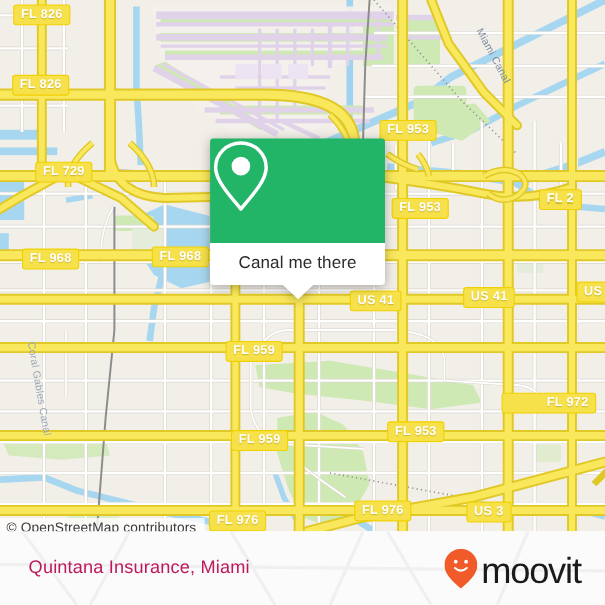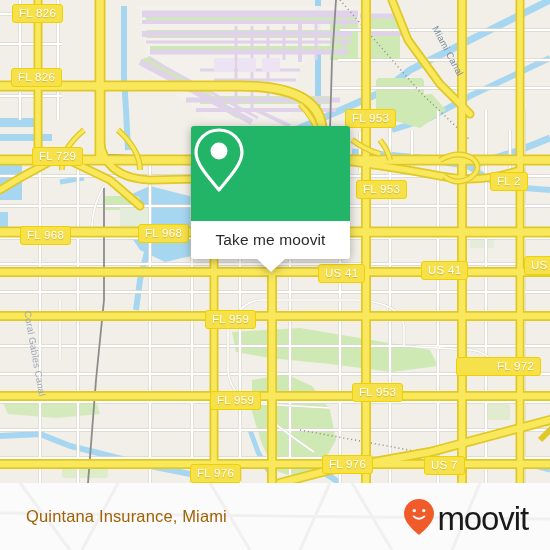--- a/index.html
+++ b/index.html
@@ -68,40 +68,40 @@
     position: absolute; left: 0; top: 483px;
     width: 550px; height: 67px;
     background: #fbfbfb;
     display: flex; align-items: center; justify-content: space-between;
     padding: 0 22px 0 26px;
     overflow: hidden;
   }
   #footer-bg { position: absolute; left: 0; top: 0; width: 550px; height: 67px; }
   #place-title {
     position: relative; z-index: 2;
-    font-size: 16.5px; color: #a16207; letter-spacing: .15px; white-space: nowrap;
+    font-size: 16.5px; color: #be185d; letter-spacing: .15px; white-space: nowrap;
   }
   #moovit-logo {
     position: relative; z-index: 2;
     display: flex; align-items: flex-end; gap: 3px;
   }
   #moovit-word {
     font-size: 33px; color: #1a1a1a; letter-spacing: -1.1px;
     font-weight: 400; line-height: 1;
   }
 
   
   .shield {
     position: absolute;
     background: #f7e14a;
     border: 1.6px solid #efd100;
     border-radius: 3px;
     color: #ffffff;
     font-size: 11.5px;
-    font-weight: normal;
+    font-weight: bold;
     letter-spacing: .3px;
     padding: 2px 6px 3px 6px;
     white-space: nowrap;
     text-shadow: 0 1px 1px rgba(120,100,0,.35);
     z-index: 12;
     line-height: 1.05;
   }
   .wlabel {
     position: absolute;
     color: #7e8fa3;
@@ -388,36 +388,37 @@
       <span class="shield" style="left:138px; top:224px;">FL 968</span>
       <span class="shield" style="left:318px; top:264px;">US 41</span>
       <span class="shield" style="left:421px; top:261px;">US 41</span>
       <span class="shield" style="left:524px; top:256px;">US 4</span>
       <span class="shield" style="left:205px; top:310px;">FL 959</span>
       <span class="shield" style="left:210px; top:391px;">FL 959</span>
       <span class="shield" style="left:456px; top:357px;padding-left:40px;">FL 972</span>
       <span class="shield" style="left:352px; top:383px;">FL 953</span>
       <span class="shield" style="left:322px; top:455px;">FL 976</span>
       <span class="shield" style="left:190px; top:464px;">FL 976</span>
-      <span class="shield" style="left:424px; top:456px;">US 7</span>
+      <span class="shield" style="left:424px; top:456px;">US 3</span>
     </div>
 
     <span class="wlabel" style="left:440px; top:24px;  transform:rotate(62deg); transform-origin:0 0;">Miami Canal</span>
     <span class="wlabel" style="left:33px; top:310px; transform:rotate(80deg); transform-origin:0 0; color:#9aa7b5;">Coral Gables Canal</span>
 
+    <div id="osm-attr">© OpenStreetMap contributors</div>
 
     <div id="popup-card">
       <div id="card-green">
         <svg width="56" height="68" viewBox="0 0 56 68">
           <path d="M28 4 C15 4 5 14 5 26.5 C5 38 18 52 28 64 C38 52 51 38 51 26.5 C51 14 41 4 28 4 Z" fill="none" stroke="#ffffff" stroke-width="3.2" stroke-linejoin="round"></path>
           <circle cx="28" cy="25" r="8.5" fill="#ffffff"></circle>
         </svg>
       </div>
       <div id="card-white">
-        <span id="card-label">Take me moovit</span>
+        <span id="card-label">Canal me there</span>
       </div>
       <div id="card-tail"></div>
     </div>
   </div>
 
   <div id="footer">
     <svg id="footer-bg" viewBox="0 0 550 67">
       <rect x="0" y="0" width="550" height="67" fill="#fbfbfb"></rect>
       <g stroke="#f0f0f0" stroke-width="3" fill="none">
         <path d="M20 0 L70 67"></path>

